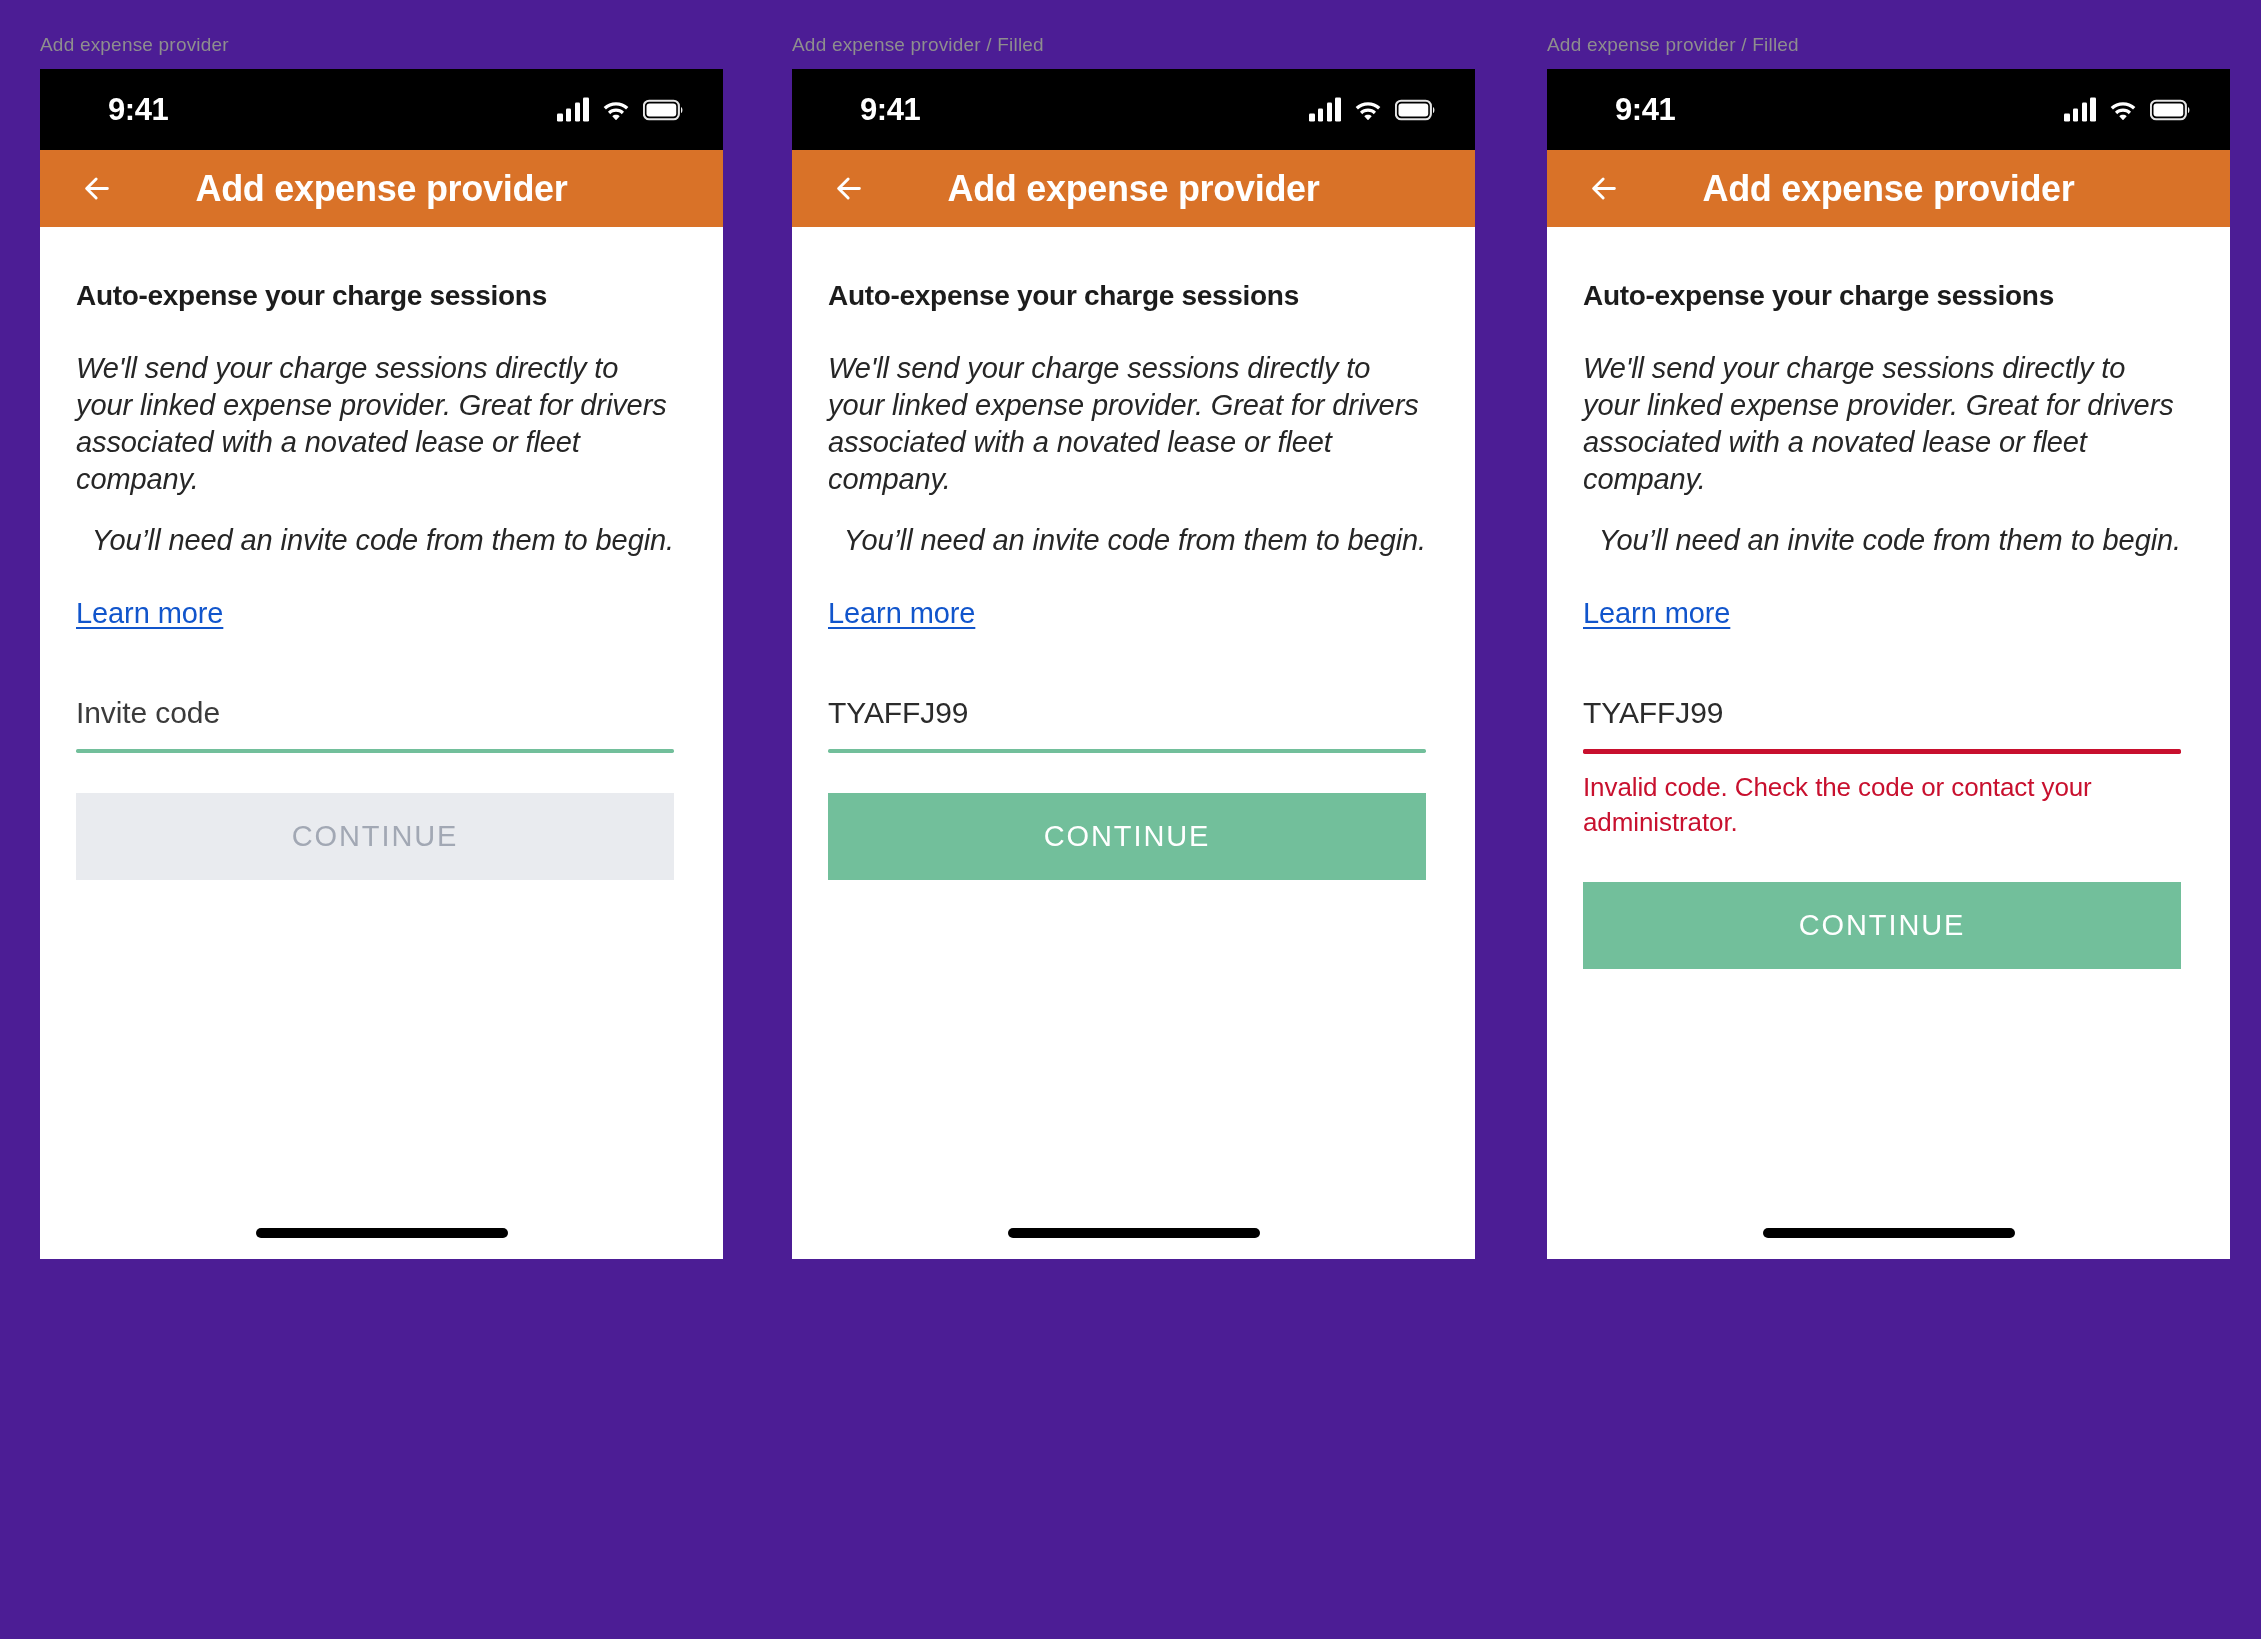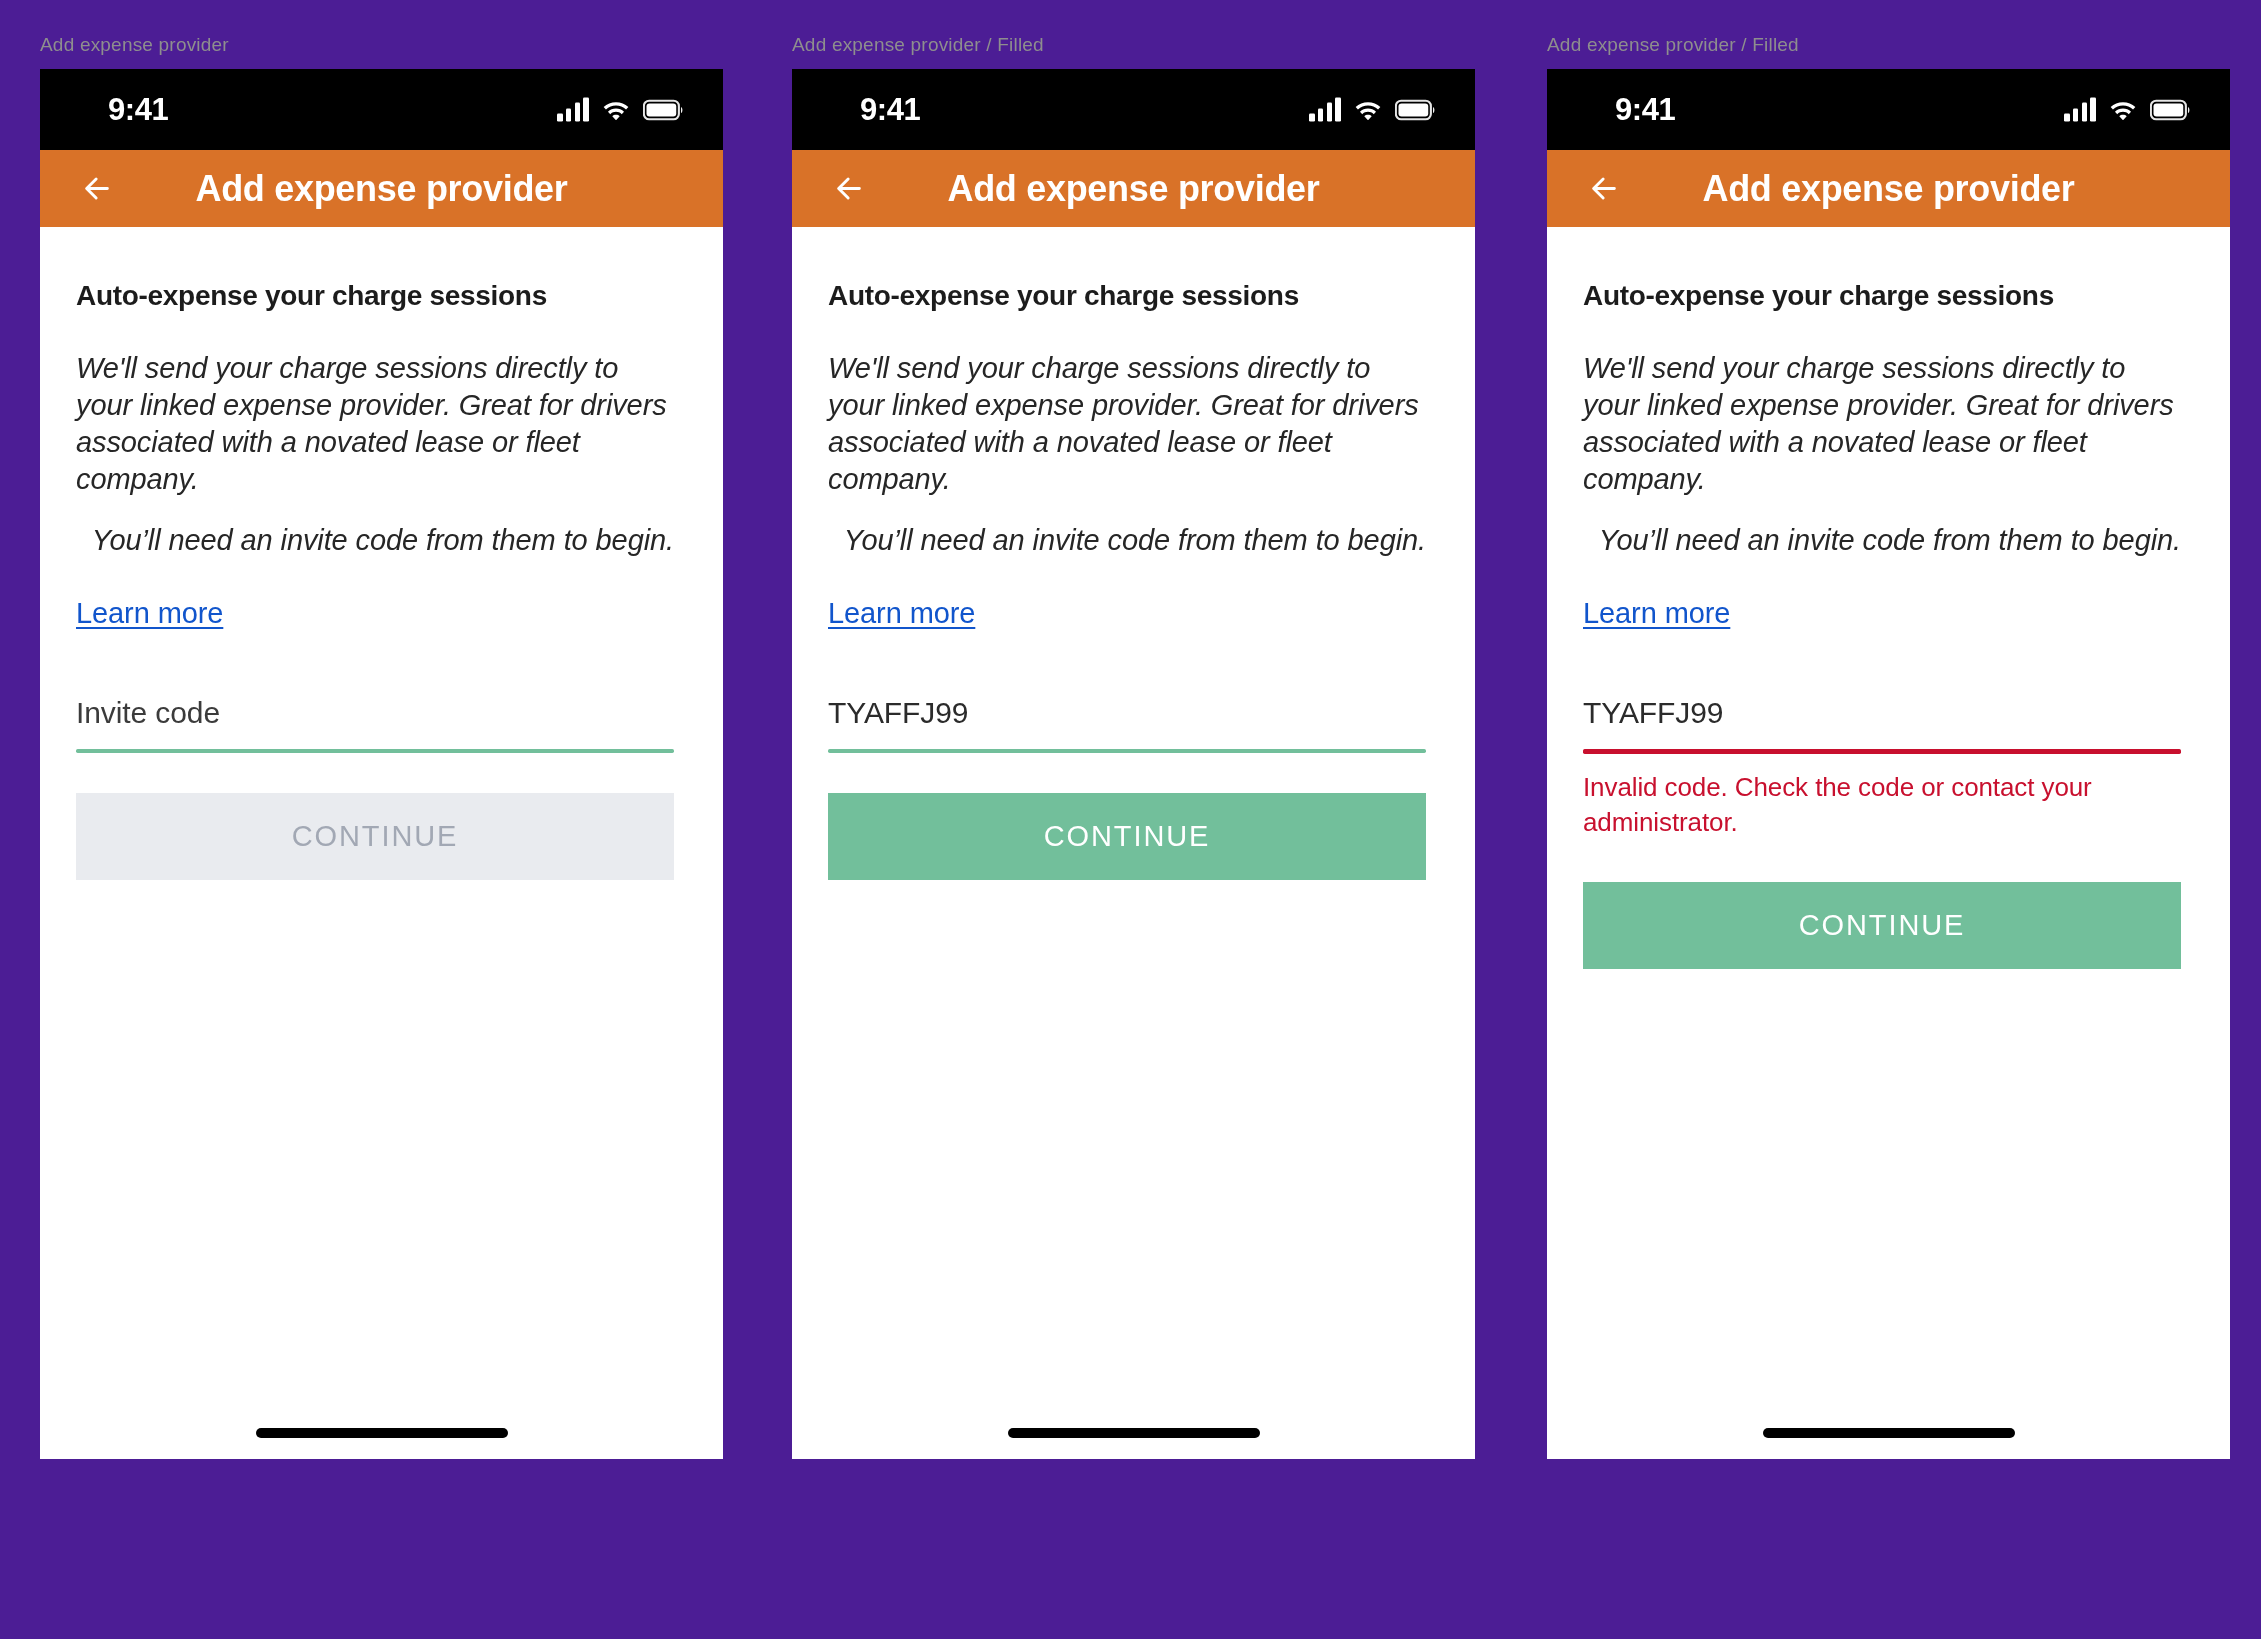--- a/index.html
+++ b/index.html
@@ -33,21 +33,21 @@
     font-size: 19px;
     line-height: 23px;
     color: #8e8e8e;
     letter-spacing: 0.2px;
     margin-bottom: 13px;
     white-space: nowrap;
   }
 
   .phone {
     width: 683px;
-    height: 1390px;
+    height: 1190px;
     background: #ffffff;
     position: relative;
     overflow: hidden;
   }
 
   
   .statusbar {
     height: 81px;
     background: #000000;
     position: relative;

